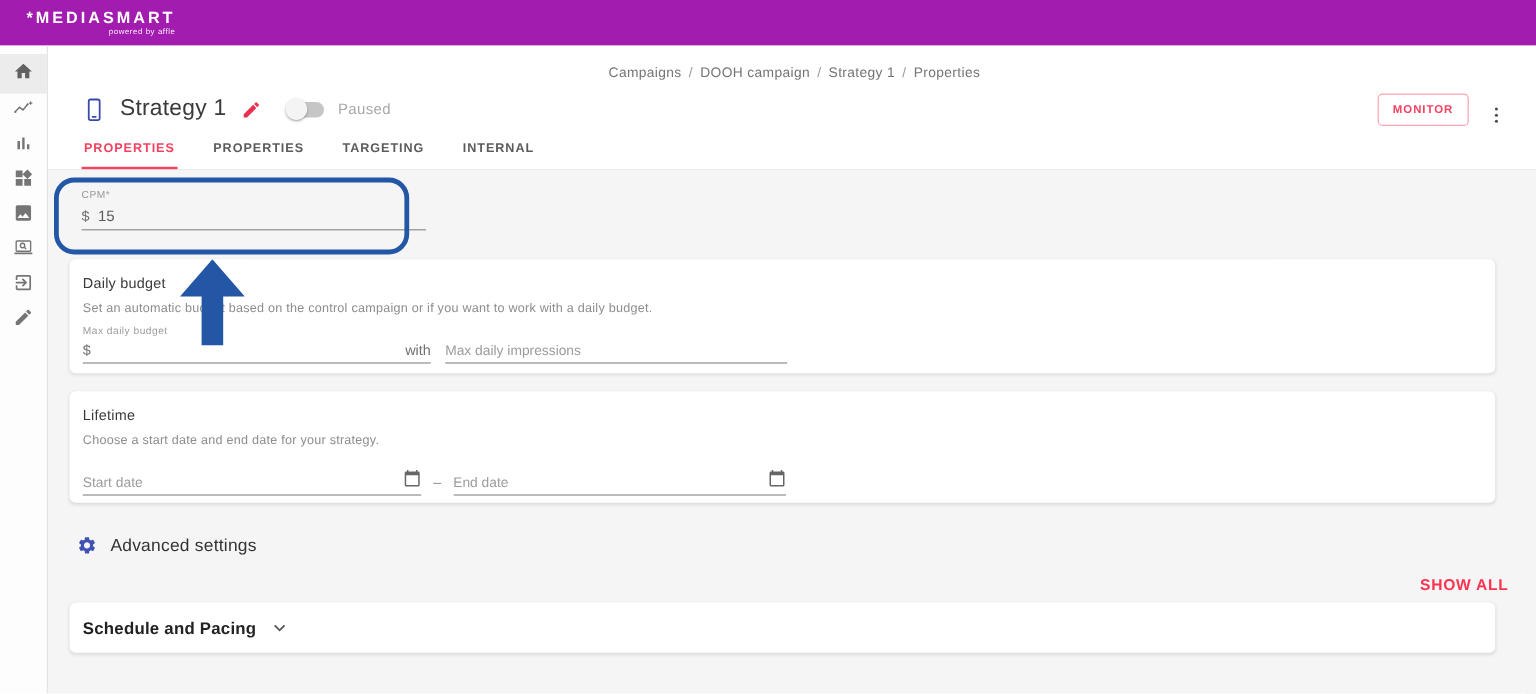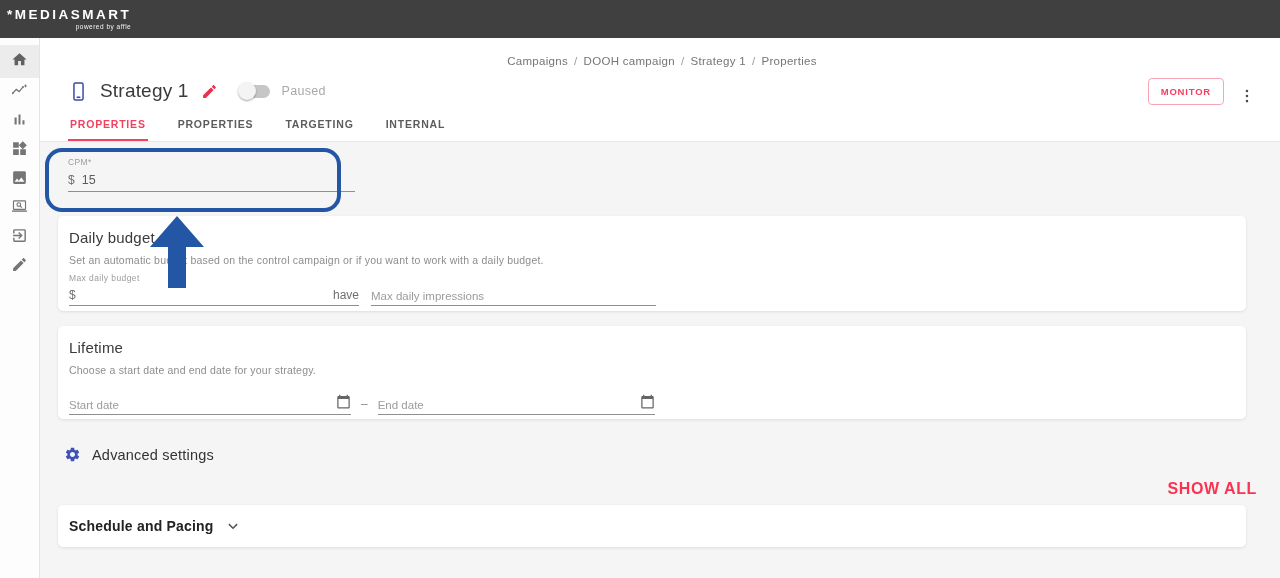--- a/index.html
+++ b/index.html
@@ -1,20 +1,20 @@
 <!DOCTYPE html>
 <html><head>
 <meta charset="utf-8">
 <style>
   * { margin:0; padding:0; box-sizing:border-box; }
   html,body { width:1280px; height:578px; overflow:hidden; background:#fff;
               font-family:"Liberation Sans", sans-serif; }
 
   
-  .app-header { height:38px; background:#404040; display:flex; align-items:center; padding-left:7px; }
+  .app-header { height:38px; background:#a21caf; display:flex; align-items:center; padding-left:22px; }
   .logo { display:flex; flex-direction:column; align-items:flex-end; color:#fff; }
   .logo-main { font-size:13.5px; font-weight:bold; letter-spacing:2.5px; line-height:14px; }
   .logo-sub  { font-size:6.5px; letter-spacing:.5px; opacity:.95; margin-top:1px; }
 
   
   .app-body { display:flex; height:540px; }
   .sidebar { width:40px; background:#fdfdfd; border-right:1px solid #e4e4e4; padding-top:7px;
              display:flex; flex-direction:column; align-items:stretch; }
   .side-item { height:29px; display:flex; align-items:center; justify-content:center; cursor:pointer; }
   .side-item.active { background:#ececec; height:33px; }
@@ -52,21 +52,21 @@
 
   .cpm-group { margin:15px 0 0 28px; width:287px; }
   .field-label { font-size:8.5px; color:#9c9c9c; letter-spacing:.4px; }
   .cpm-value-row { display:flex; align-items:baseline; border-bottom:1px solid #8f8f8f; padding:6px 0 4px; }
   .cpm-currency { font-size:12px; color:#6f6f6f; margin-right:7px; }
   .cpm-input { border:none; outline:none; background:transparent; font-size:12.5px; color:#5c5c5c;
                width:200px; font-family:"Liberation Sans", sans-serif; }
 
   .card { background:#fff; border-radius:5px; box-shadow:0 1px 3px rgba(0,0,0,.10);
           margin:0 34px 0 18px; padding:13px 16px 16px 11px; }
-  .card-title { font-size:15px; color:#3a3a3a; font-weight:500; letter-spacing:.2px; }
+  .card-title { font-size:12px; color:#3a3a3a; font-weight:500; letter-spacing:.2px; }
   .card-desc { font-size:10.5px; color:#8d8d8d; margin-top:8px; letter-spacing:.2px; }
 
   .db-card { margin-top:24px; height:95px; }
   .small-label { font-size:8.5px; color:#9c9c9c; margin-top:7px; letter-spacing:.4px; }
   .db-inputs { display:flex; align-items:flex-end; margin-top:1px; }
   .uline-field { border-bottom:1px solid #8f8f8f; display:flex; align-items:baseline; padding:4px 0 3px; }
   .budget-field { width:290px; justify-content:space-between; }
   .prefix, .suffix { font-size:12px; color:#6f6f6f; }
   .ghost-input { border:none; outline:none; background:transparent; flex:1; font-size:11.5px;
                  color:#5c5c5c; font-family:"Liberation Sans", sans-serif; min-width:0; }
@@ -77,21 +77,21 @@
   .lt-inputs { display:flex; align-items:flex-end; margin-top:14px; }
   .date-field { justify-content:space-between; }
   .start-field { width:282px; }
   .end-field { width:277px; }
   .range-sep { font-size:12px; color:#8d8d8d; margin:0 10px 4px 10px; }
   .cal-icon { cursor:pointer; display:flex; }
 
   .adv-row { display:flex; align-items:center; margin:27px 0 0 24px; cursor:pointer; }
   .adv-label { font-size:14.5px; color:#333; margin-left:11px; letter-spacing:.2px; }
 
-  .show-all { text-align:right; margin:17px 23px 0 0; font-size:16px; font-weight:bold;
+  .show-all { text-align:right; margin:17px 23px 0 0; font-size:13px; font-weight:bold;
               letter-spacing:.6px; color:#fb3350; cursor:pointer; }
 
   .sched-card { margin-top:7px; height:42px; display:flex; align-items:center; padding:0 14px 0 11px; cursor:pointer; }
   .sched-title { font-size:14px; font-weight:bold; color:#222; white-space:nowrap; letter-spacing:.2px; }
   .sched-desc { font-size:10px; color:#8d8d8d; margin-left:9px; flex:1; letter-spacing:.2px;
                 white-space:nowrap; overflow:hidden; }
   .chevron { margin-left:10px; display:flex; cursor:pointer; }
 
   
   .anno-box { position:absolute; left:5px; top:6px; width:296px; height:64px;
@@ -228,21 +228,21 @@
         </div>
       </div>
 
       <div class="card db-card">
         <div class="card-title">Daily budget</div>
         <div class="card-desc">Set an automatic budget based on the control campaign or if you want to work with a daily budget.</div>
         <div class="small-label">Max daily budget</div>
         <div class="db-inputs">
           <div class="uline-field budget-field">
             <span class="prefix">$</span>
-            <span class="suffix">have</span>
+            <span class="suffix">with</span>
           </div>
           <div class="uline-field impressions-field">
             <input class="ghost-input" type="text" placeholder="Max daily impressions" style="">
           </div>
         </div>
       </div>
 
       <div class="card lt-card">
         <div class="card-title">Lifetime</div>
         <div class="card-desc">Choose a start date and end date for your strategy.</div>

